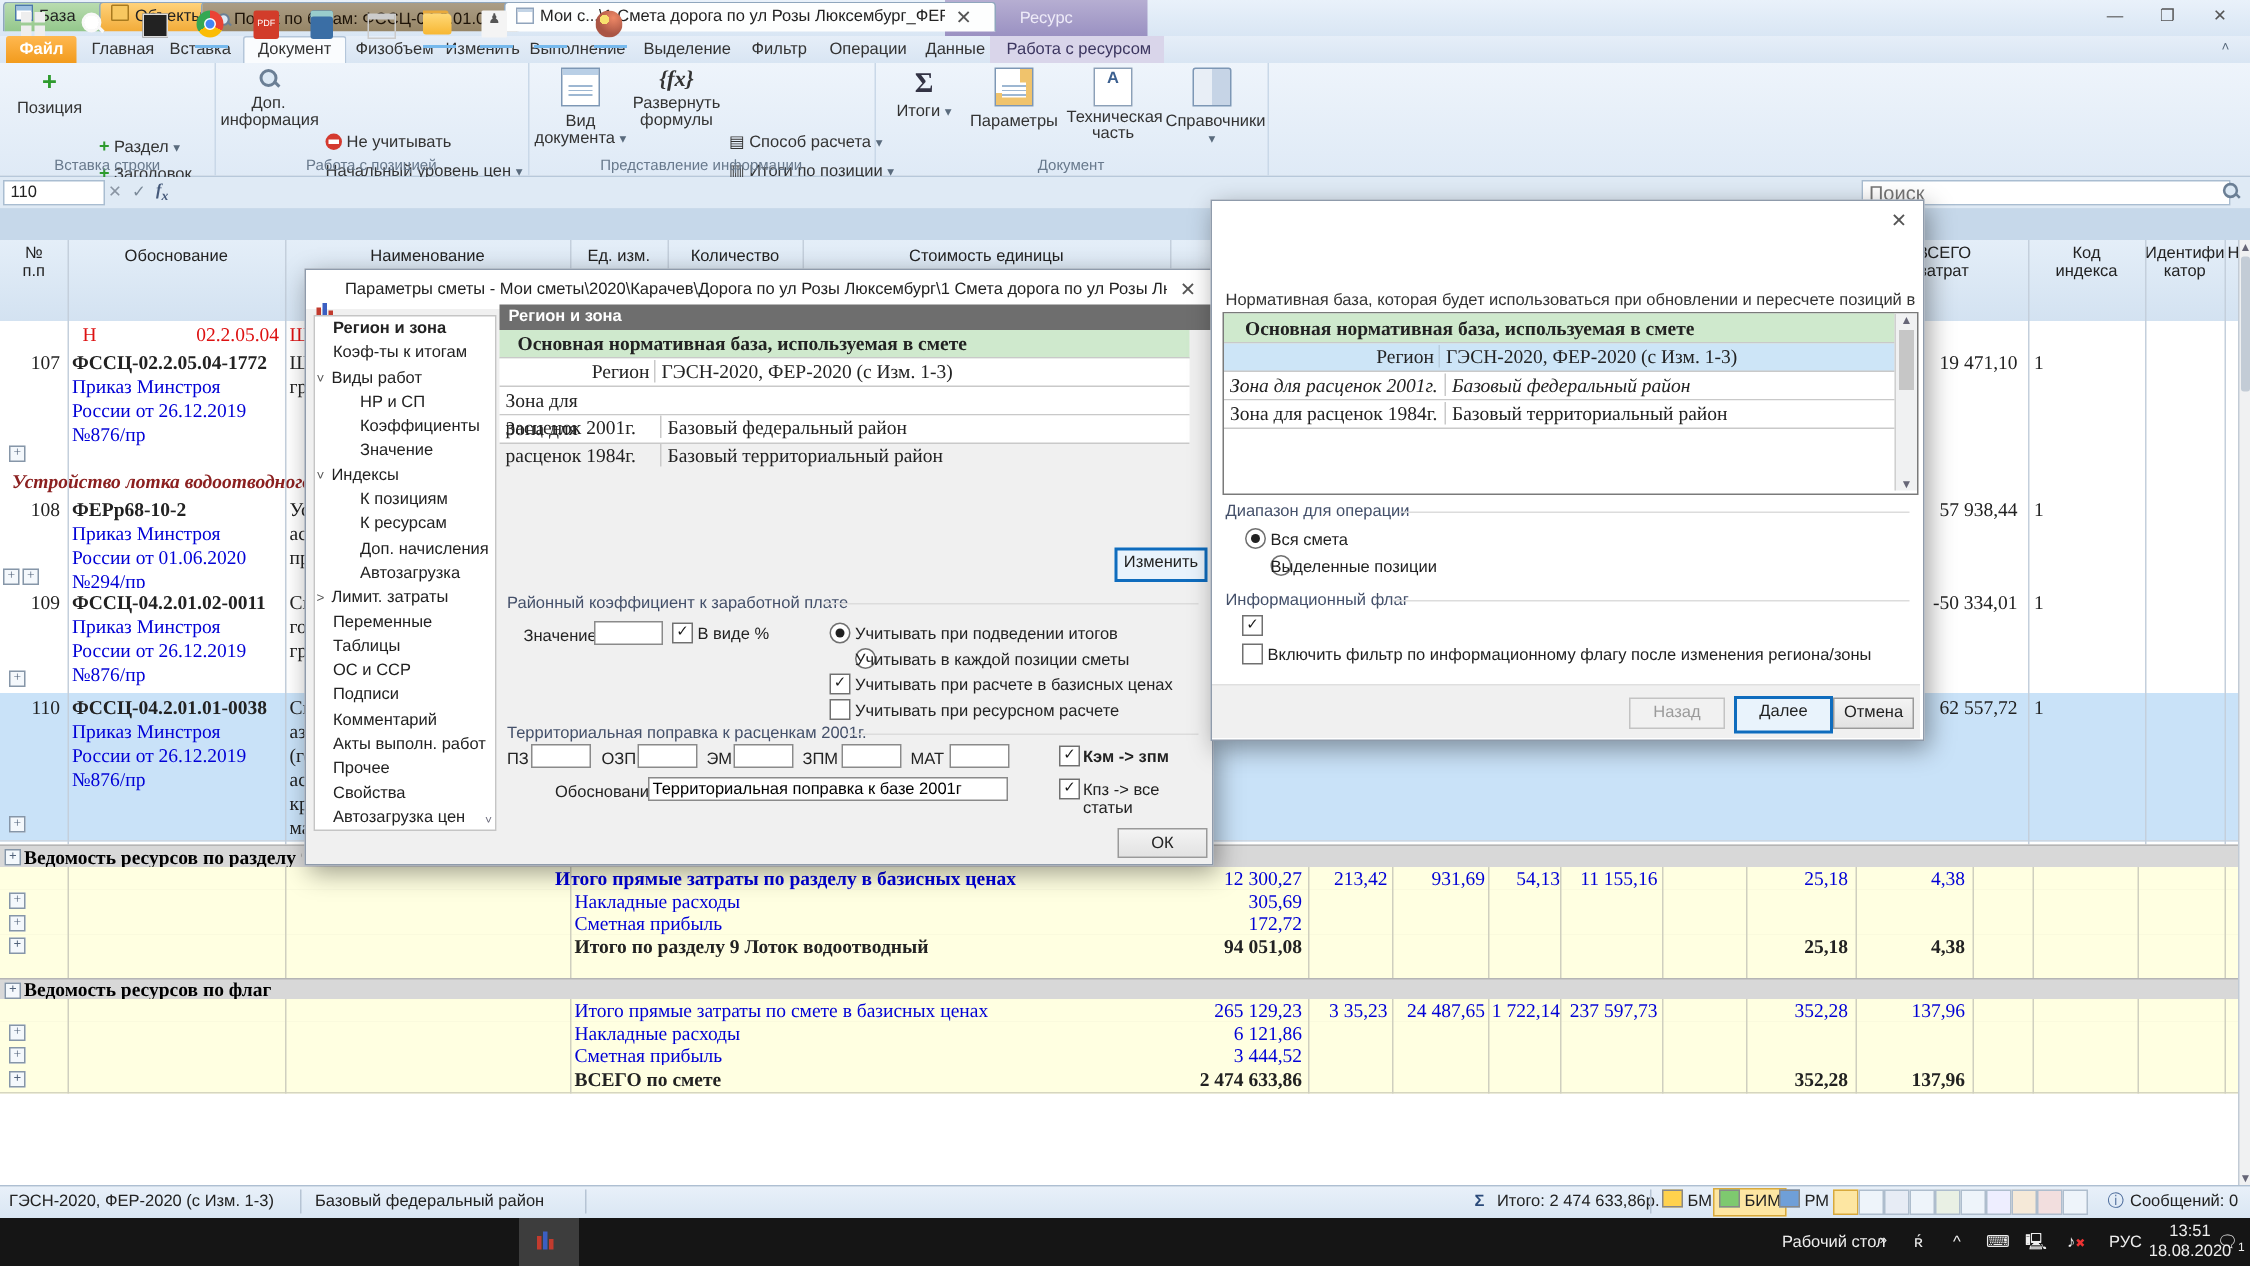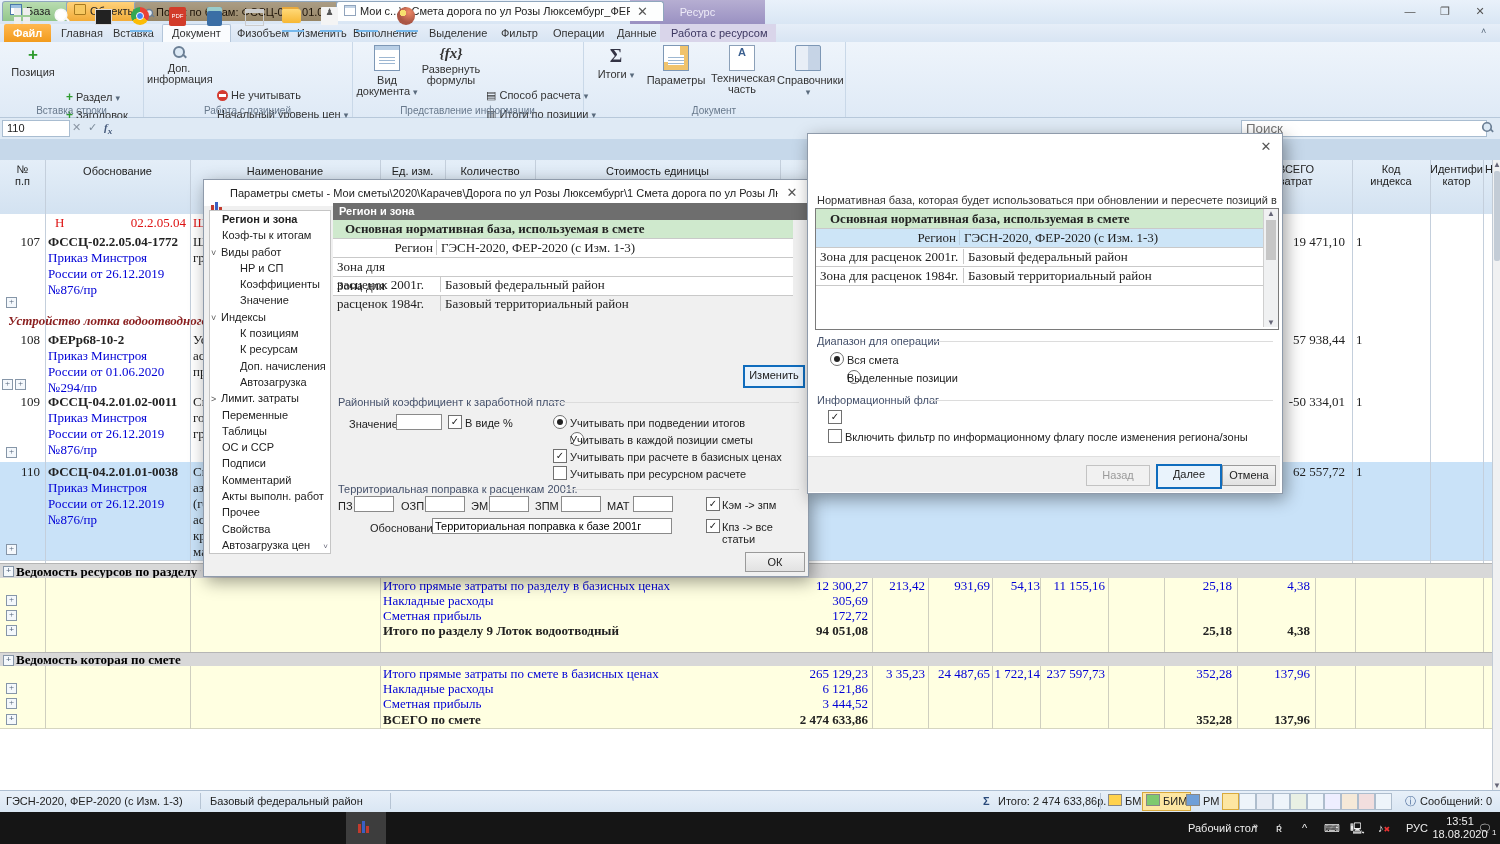--- a/index.html
+++ b/index.html
@@ -319,21 +319,21 @@
   <div class="r vline" style="left:190px;top:214px;height:349px;"></div>
   <div class="r vline" style="left:1352px;top:214px;height:349px;"></div>
   <div class="r vline" style="left:1430px;top:214px;height:349px;"></div>
   <div class="r vline" style="left:1483px;top:214px;height:349px;"></div>
 
   <div class="r band serif bold" style="top:563px;height:15px;font-size:13px;">
     <span class="exp r" style="left:3px;top:2px;"></span>
     <span class="r ell" style="left:16px;top:0;width:185px;">Ведомость ресурсов по разделу 9</span>
   </div>
   <div class="r cream serif" style="top:578px;height:15px;width:1492px;left:0;font-size:13px;">
-    <span class="r blue" style="left:383px;top:0;">Итого прямые затраты по разделу в базисных ценах</span>
+    <span class="r blue" style="left:370px;top:0;font-weight:bold;">Итого прямые затраты по разделу в базисных ценах</span>
     <span class="r blue right" style="left:788px;width:80px;">12 300,27</span>
     <span class="r blue right" style="left:872px;width:53px;">213,42</span>
     <span class="r blue right" style="left:930px;width:60px;">931,69</span>
     <span class="r blue right" style="left:994px;width:46px;">54,13</span>
     <span class="r blue right" style="left:1042px;width:63px;">11 155,16</span>
     <span class="r blue right" style="left:1167px;width:65px;">25,18</span>
     <span class="r blue right" style="left:1245px;width:65px;">4,38</span>
   </div>
   <div class="r cream serif" style="top:593px;height:15px;width:1492px;left:0;font-size:13px;">
     <span class="exp r" style="left:6px;top:2px;"></span>
@@ -348,21 +348,21 @@
   <div class="r cream serif bold" style="top:623px;height:15px;width:1492px;left:0;font-size:13px;">
     <span class="exp r" style="left:6px;top:2px;"></span>
     <span class="r" style="left:383px;top:0;">Итого по разделу 9 Лоток водоотводный</span>
     <span class="r right" style="left:788px;width:80px;">94 051,08</span>
     <span class="r right" style="left:1167px;width:65px;">25,18</span>
     <span class="r right" style="left:1245px;width:65px;">4,38</span>
   </div>
   <div class="r cream" style="top:638px;height:14px;width:1492px;left:0;"></div>
   <div class="r band serif bold" style="top:652px;height:14px;font-size:13px;">
     <span class="exp r" style="left:3px;top:2px;"></span>
-    <span class="r" style="left:16px;top:-1px;">Ведомость которая по смете</span>
+    <span class="r" style="left:16px;top:-1px;">Ведомость ресурсов по флаг</span>
   </div>
   <div class="r cream serif" style="top:666px;height:15px;width:1492px;left:0;font-size:13px;">
     <span class="r blue" style="left:383px;top:0;">Итого прямые затраты по смете в базисных ценах</span>
     <span class="r blue right" style="left:788px;width:80px;">265 129,23</span>
     <span class="r blue right" style="left:872px;width:53px;">3 35,23</span>
     <span class="r blue right" style="left:930px;width:60px;">24 487,65</span>
     <span class="r blue right" style="left:994px;width:46px;">1 722,14</span>
     <span class="r blue right" style="left:1042px;width:63px;">237 597,73</span>
     <span class="r blue right" style="left:1167px;width:65px;">352,28</span>
     <span class="r blue right" style="left:1245px;width:65px;">137,96</span>
@@ -488,40 +488,40 @@
     <input class="r input" style="left: 150px; top: 316px; width: 40px;">
     <span class="r" style="left:197px;top:320px;">ОЗП</span>
     <input class="r input" style="left: 221px; top: 316px; width: 40px;">
     <span class="r" style="left:267px;top:320px;">ЭМ</span>
     <input class="r input" style="left: 285px; top: 316px; width: 40px;">
     <span class="r" style="left:331px;top:320px;">ЗПМ</span>
     <input class="r input" style="left: 357px; top: 316px; width: 40px;">
     <span class="r" style="left:403px;top:320px;">МАТ</span>
     <input class="r input" style="left: 429px; top: 316px; width: 40px;">
     <span class="cb r" style="left:502px;top:317px;">✓</span>
-    <span class="r" style="left:518px;top:319px;">Кэм -&gt; зпм</span>
+    <span class="r" style="left:518px;top:319px;font-weight:bold;">Кэм -&gt; зпм</span>
     <span class="r" style="left:166px;top:342px;">Обоснование:</span>
     <input class="r input" style="left: 228px; top: 338px; width: 240px;" value="Территориальная поправка к базе 2001г">
     <span class="cb r" style="left:502px;top:339px;">✓</span>
     <span class="r" style="left:518px;top:341px;">Кпз -&gt; все статьи</span>
     <div class="r btn" style="left:541px;top:372px;width:58px;height:18px;line-height:18px;">ОК</div>
   </div>
 
   <div class="r dlg" style="left:807px;top:133px;width:474px;height:359px;background:#fff;z-index:20;">
     <div class="dlgtitle r">
       <span class="x r" style="right:6px;top:0;width:20px;">✕</span>
     </div>
     <div class="r" style="left:9px;top:60px;color:#333;">Нормативная база, которая будет использоваться при обновлении и пересчете позиций в смете</div>
     
     <div class="r serif" style="left:7px;top:74px;width:462px;height:120px;border:1px solid #7a7a7a;font-size:13px;background:#fff;">
       <div class="grid-row greenrow bold" style="height:19px;line-height:19px;padding-left:14px;margin-right:14px;">Основная нормативная база, используемая в смете</div>
       <div class="grid-row selrow" style="height:18px;line-height:18px;margin-right:14px;">
         <span class="right" style="display:inline-block;width:140px;">Регион</span><span style="border-left:1px solid #b9cede;margin-left:3px;padding-left:4px;">ГЭСН-2020, ФЕР-2020 (с Изм. 1-3)</span>
       </div>
-      <div class="grid-row" style="height:18px;line-height:18px;margin-right:4px;">
+      <div class="grid-row" style="height:18px;line-height:18px;margin-right:4px;font-style:italic;">
         <span style="display:inline-block;width:140px;padding-left:4px;">Зона для расценок 2001г.</span><span style="border-left:1px solid #c9c9c9;margin-left:3px;padding-left:4px;">Базовый федеральный район</span>
       </div>
       <div class="grid-row" style="height:18px;line-height:18px;margin-right:14px;">
         <span style="display:inline-block;width:140px;padding-left:4px;">Зона для расценок 1984г.</span><span style="border-left:1px solid #c9c9c9;margin-left:3px;padding-left:4px;">Базовый территориальный район</span>
       </div>
       <div class="r scroll" style="right:0;top:0;width:14px;height:118px;border-left:1px solid #cfcfcf;">
         <div class="arr">▲</div>
         <div style="margin:2px 2px;height:40px;background:#c6c6c6;"></div>
         <div class="arr r" style="bottom:0;left:0;right:0;">▼</div>
       </div>

